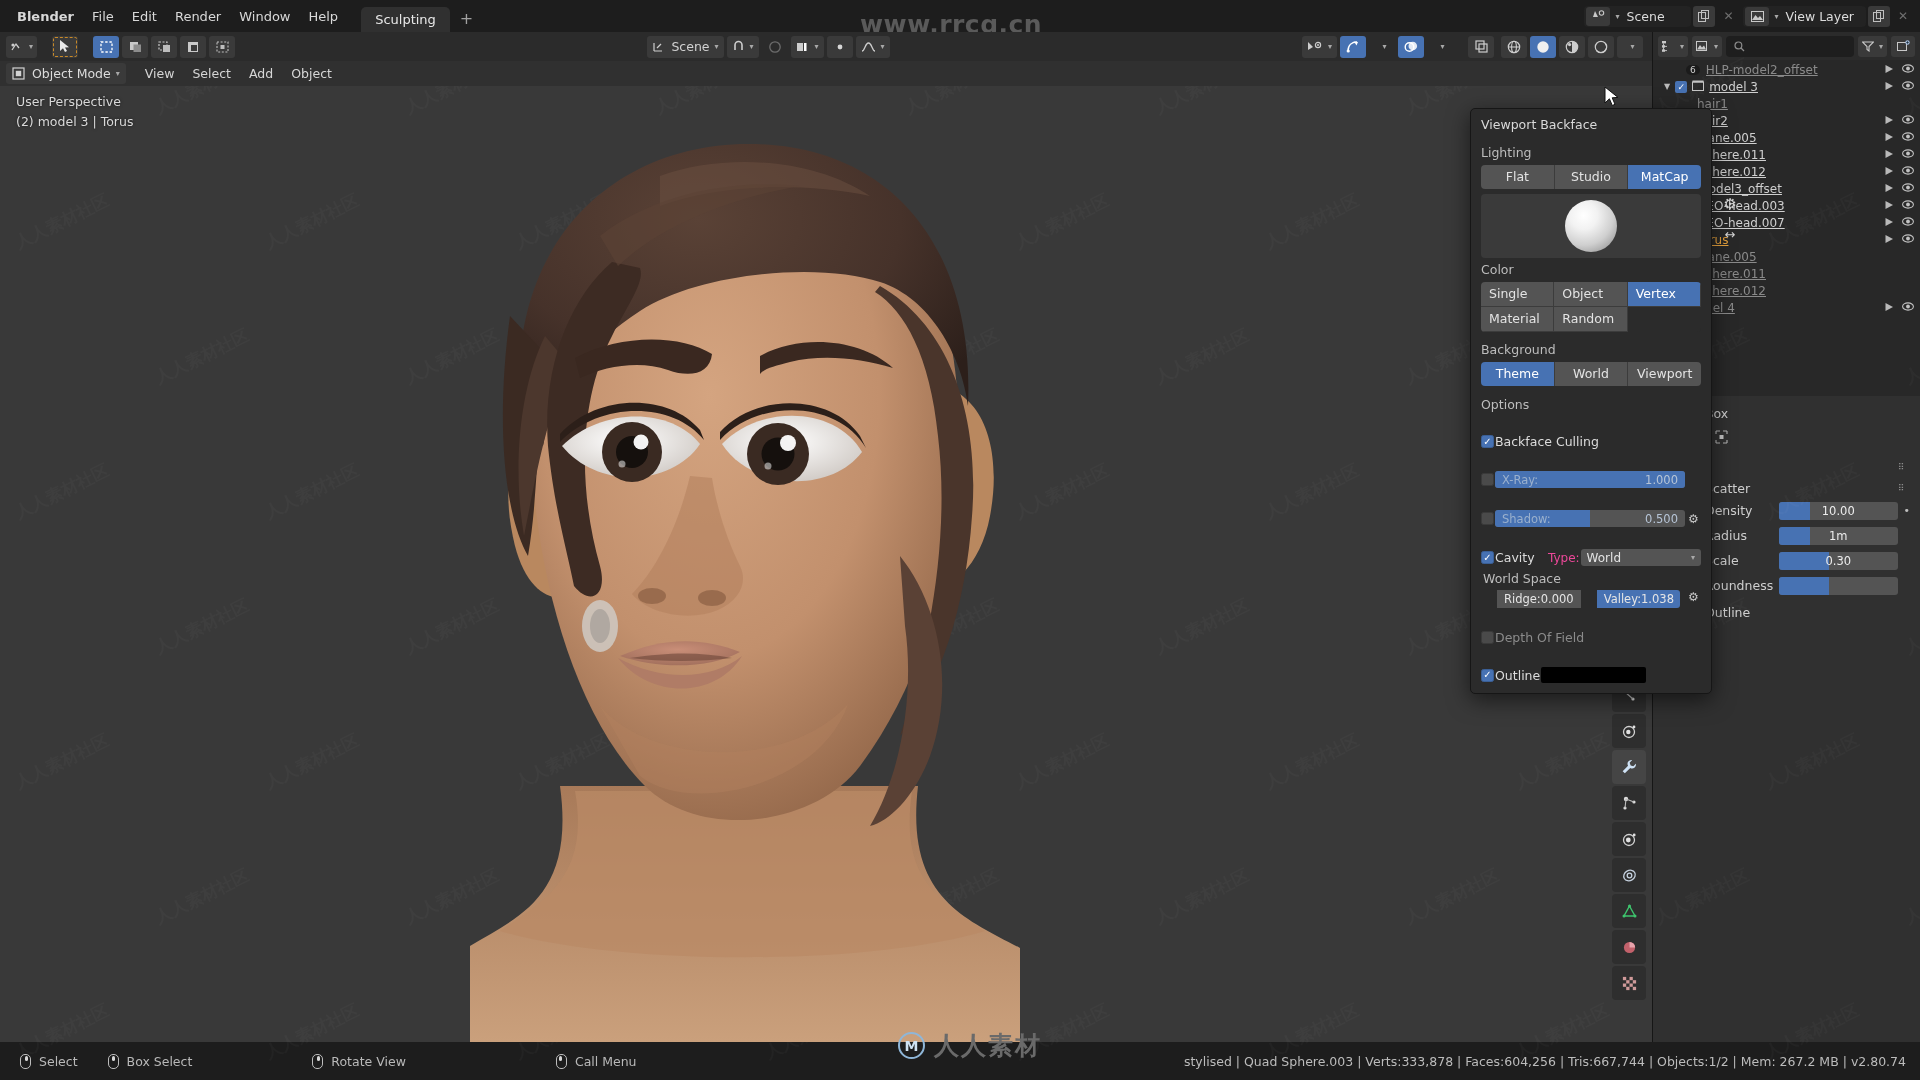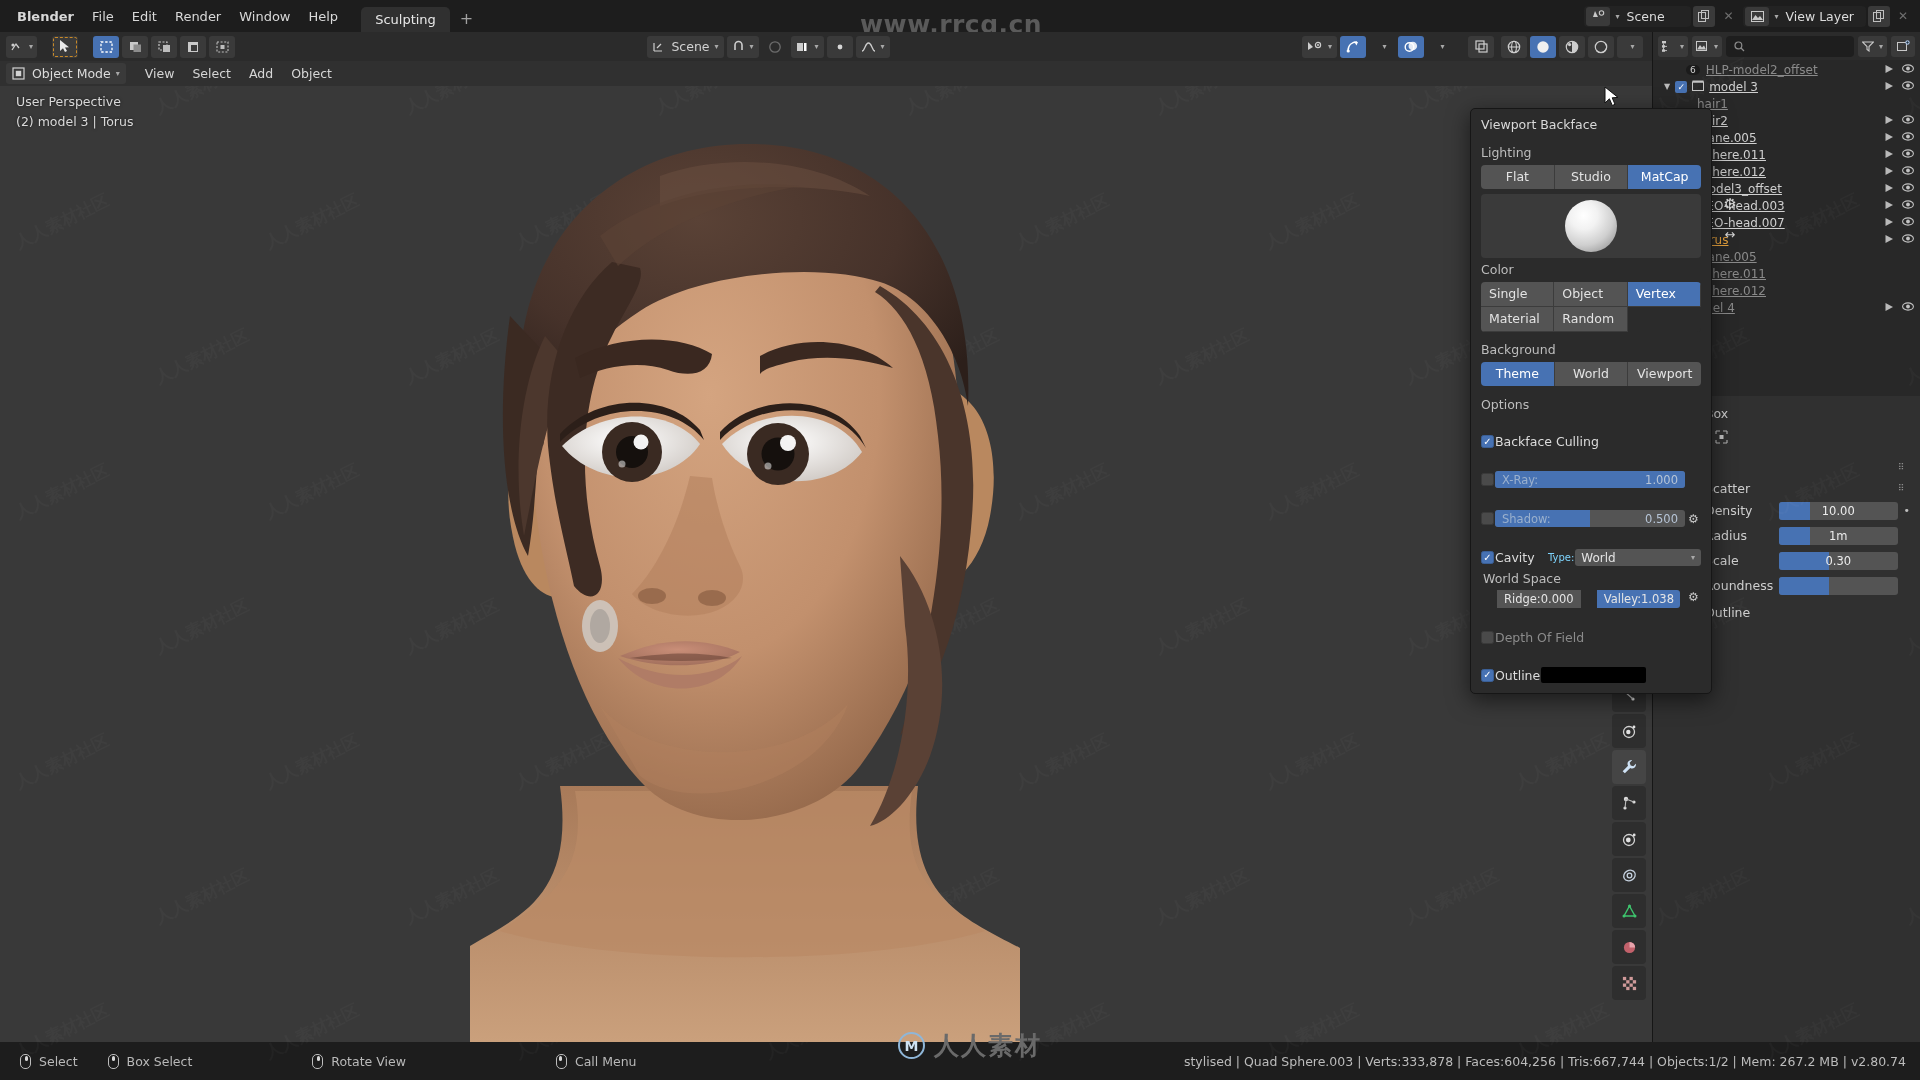--- a/index.html
+++ b/index.html
@@ -770,21 +770,21 @@
         <div class="fill" style="width:50%"></div>
         <span class="nm">Shadow:</span>
         <span class="vl">0.500</span>
       </div>
       <div class="gear">⚙</div>
     </div>
 
     <div class="opt-row">
       <div class="cb on"></div>
       <div class="opt-txt" style="width:52px">Cavity</div>
-      <div class="opt-txt" style="font-size:10px;color:#7dd3fc">Type:</div>
+      <div class="opt-txt" style="font-size:12px;color:#ec4899">Type:</div>
       <div class="dd">
         <span>World</span>
         <span class="chev">▾</span>
       </div>
     </div>
 
     <div class="sp-label" style="margin:5px 0 0 2px">World Space</div>
     <div style="display:flex;align-items:center;gap:6px">
       <div class="dual">
         <div class="half">

